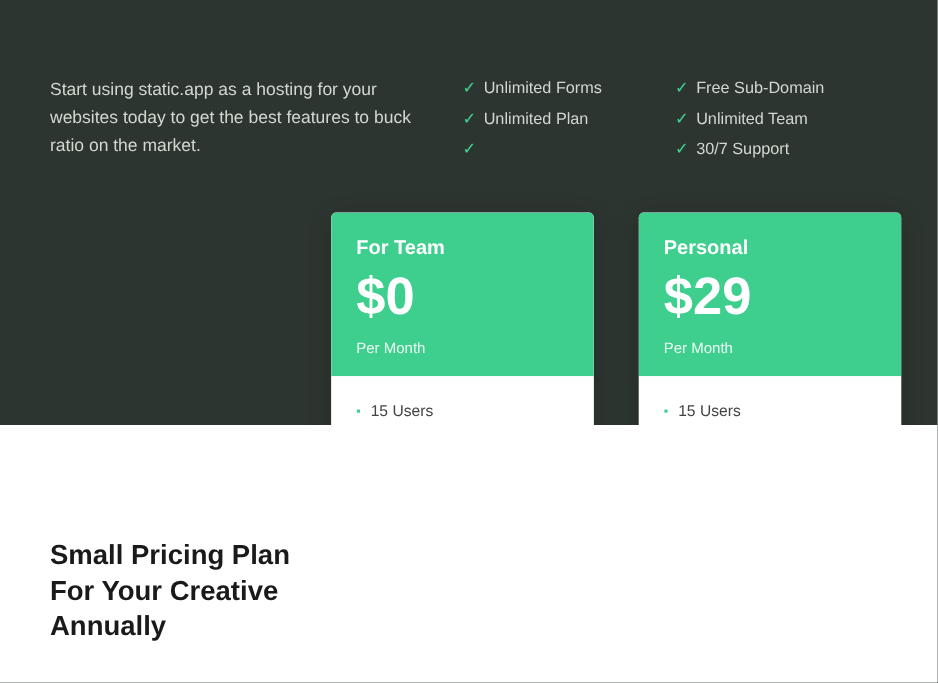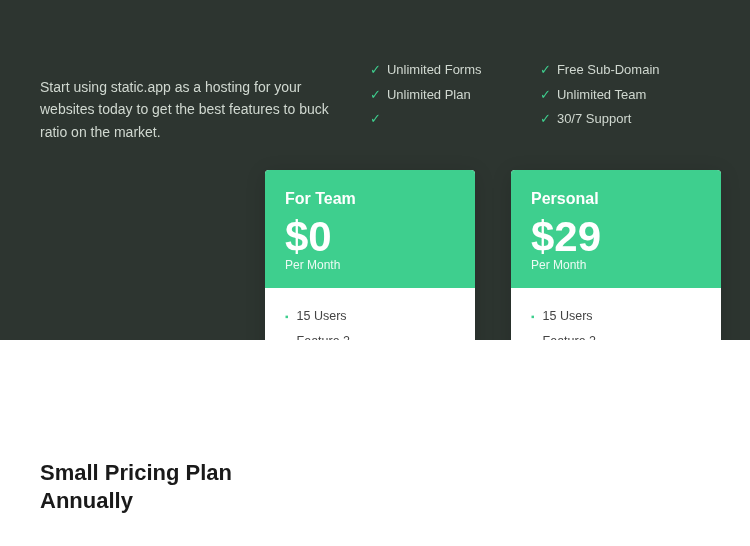--- a/index.html
+++ b/index.html
@@ -27,21 +27,20 @@
     }
 
     .intro-text {
       position: absolute;
       top: 60px;
       left: 40px;
       width: 290px;
       color: #d0d8d0;
       font-size: 14px;
       line-height: 1.6;
-      margin-top: 16px;
     }
 
     .features-left {
       position: absolute;
       top: 58px;
       left: 370px;
       color: #d0d8d0;
       font-size: 13px;
       line-height: 1.9;
     }
@@ -95,21 +94,21 @@
     }
 
     .card-price {
       font-size: 42px;
       font-weight: bold;
       line-height: 1;
     }
 
     .card-period {
       font-size: 12px;
-      margin-top: 0;
+      margin-top: 13px;
       opacity: 0.9;
     }
 
     .card-body {
       padding: 16px 20px;
       background: white;
     }
 
     .card-features {
       list-style: none;
@@ -235,15 +234,16 @@
         <button class="card-btn">Proceed Annually →</button>
       </div>
     </div>
 
   </div>
 </div>
 
 <div class="bottom-section">
   <div class="bottom-tagline">
     <div>Small Pricing Plan</div>
+    <div>For Your Creative</div>
     <div>Annually</div>
   </div>
 </div>
 
 </body></html>

